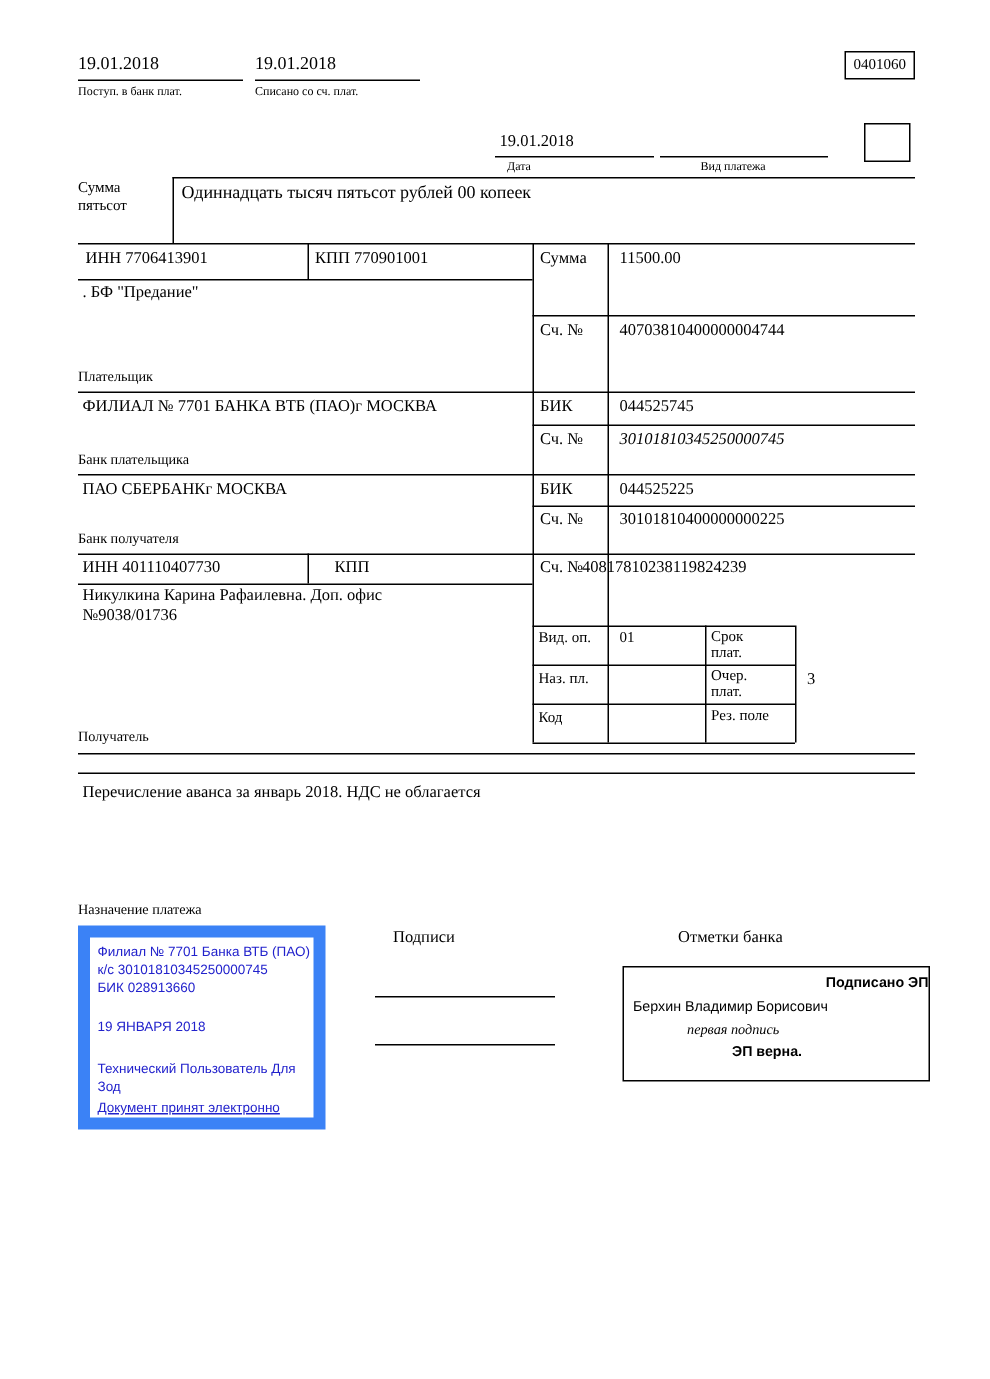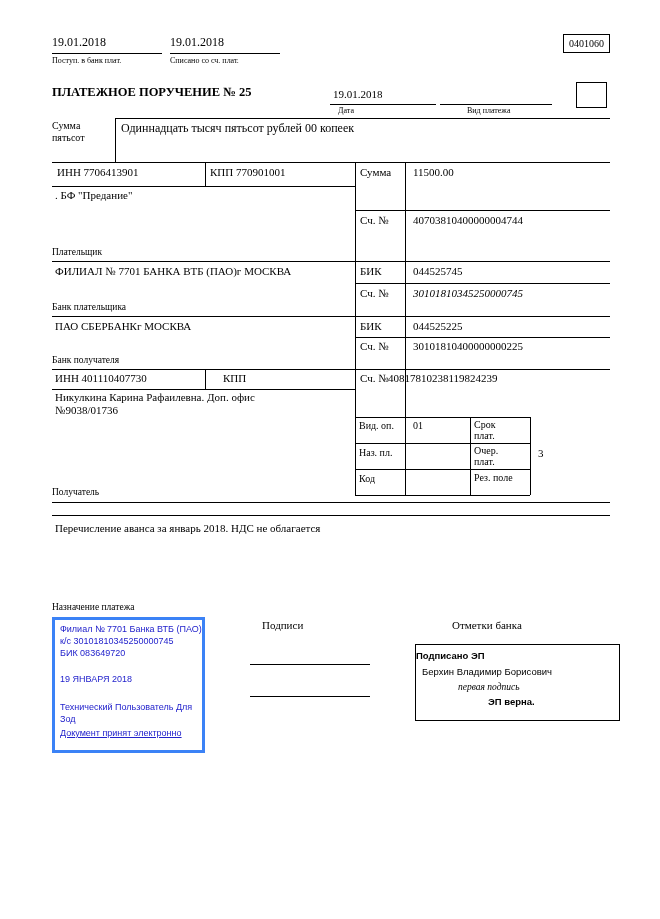--- a/index.html
+++ b/index.html
@@ -14,22 +14,22 @@
   .fs10 { font-size:10px; }
   .fs12 { font-size:12px; }
   .fs13 { font-size:12.5px; }
   .bold { font-weight:bold; }
   .ital { font-style:italic; }
   .hline { position:absolute; height:1px; background:#000; }
   .vline { position:absolute; width:1px; background:#000; }
   .box { position:absolute; border:1px solid #000; }
   .center { display:flex; align-items:center; justify-content:center; }
   .stamp {
-    position:absolute; left:52px; top:617px; width:153px; height:136px;
-    border:3px solid #3b82f6; color:#2222cc;
+    position:absolute; left:52px; top:617px; width:165px; height:136px;
+    border:8px solid #3b82f6; color:#2222cc;
     font-family:"Liberation Sans", sans-serif; font-size:9px;
   }
   .stamp .t { font-size:9px; color:#2222cc; }
   .marksbox { position:absolute; left:415px; top:644px; width:205px; height:77px; border:1px solid #000;
     font-family:"Liberation Sans", sans-serif; }
   .marksbox .t { font-size:9.5px; }
   .u { text-decoration:underline; }
 </style>
 </head>
 <body>
@@ -41,21 +41,20 @@
   <div class="t fs8" style="left:52px;top:57px;">Поступ. в банк плат.</div>
 
   <div class="t fs12" style="left:170px;top:36px;">19.01.2018</div>
   <div class="hline" style="left:170px;top:53px;width:110px;"></div>
   <div class="t fs8" style="left:170px;top:57px;">Списано со сч. плат.</div>
 
   <div class="box center" style="left:563px;top:34px;width:47px;height:19px;">
     <span class="fs10">0401060</span>
   </div>
 
-  <div class="t fs13 bold" style="left:52px;top:86px;">ПЛАТЕЖНОЕ ПОРУЧЕНИЕ № 25</div>
   <div class="t" style="left:333px;top:89px;">19.01.2018</div>
   <div class="hline" style="left:330px;top:104px;width:106px;"></div>
   <div class="t fs8" style="left:338px;top:107px;">Дата</div>
   <div class="hline" style="left:440px;top:104px;width:112px;"></div>
   <div class="t fs8" style="left:467px;top:107px;">Вид платежа</div>
   <div class="box" style="left:576px;top:82px;width:31px;height:26px;"></div>
 
   <div class="t fs10" style="left:52px;top:121px;">Сумма</div>
   <div class="t fs10" style="left:52px;top:133px;">пятьсот</div>
   <div class="hline" style="left:115px;top:118px;width:495px;"></div>
@@ -125,32 +124,32 @@
   <div class="t fs10" style="left:359px;top:474px;">Код</div>
   <div class="t fs10" style="left:474px;top:473px;">Рез. поле</div>
   <div class="t fs9" style="left:52px;top:488px;">Получатель</div>
 
   <div class="t" style="left:55px;top:523px;">Перечисление аванса за январь 2018. НДС не облагается</div>
   <div class="t fs9" style="left:52px;top:603px;">Назначение платежа</div>
 
   <div class="stamp">
     <div class="t" style="left:5px;top:5px;">Филиал № 7701 Банка ВТБ (ПАО)</div>
     <div class="t" style="left:5px;top:17px;">к/с 30101810345250000745</div>
-    <div class="t" style="left:5px;top:29px;">БИК 083649720</div>
+    <div class="t" style="left:5px;top:29px;">БИК 028913660</div>
     <div class="t" style="left:5px;top:55px;">19 ЯНВАРЯ 2018</div>
     <div class="t" style="left:5px;top:83px;">Технический Пользователь Для</div>
     <div class="t" style="left:5px;top:95px;">Зод</div>
     <div class="t u" style="left:5px;top:109px;">Документ принят электронно</div>
   </div>
 
   <div class="t" style="left:262px;top:620px;">Подписи</div>
   <div class="hline" style="left:250px;top:664px;width:120px;"></div>
   <div class="hline" style="left:250px;top:696px;width:120px;"></div>
 
   <div class="t" style="left:452px;top:620px;">Отметки банка</div>
   <div class="marksbox">
-    <div class="t bold" style="left:0;right:0;top:6px;text-align:left;">Подписано ЭП</div>
+    <div class="t bold" style="left:0;right:0;top:6px;text-align:right;">Подписано ЭП</div>
     <div class="t" style="left:6px;top:22px;">Берхин Владимир Борисович</div>
     <div class="t ital" style="left:42px;top:38px;font-family:'Liberation Serif',serif;">первая подпись</div>
     <div class="t bold" style="left:72px;top:52px;">ЭП верна.</div>
   </div>
 
 </div>
 
 </body></html>

